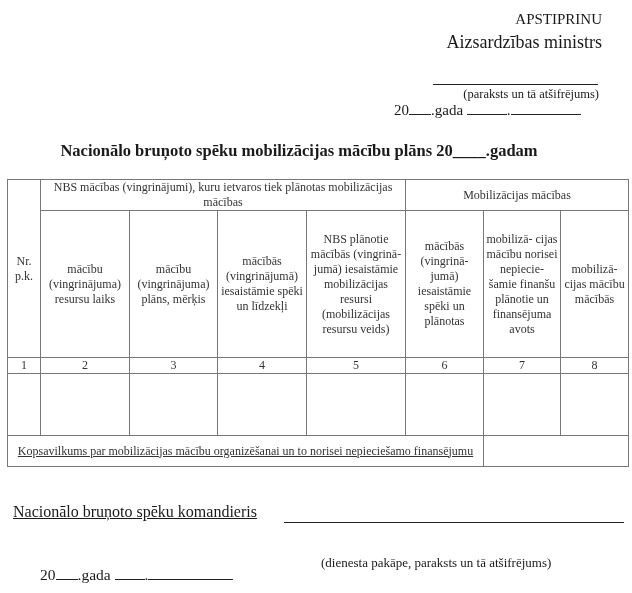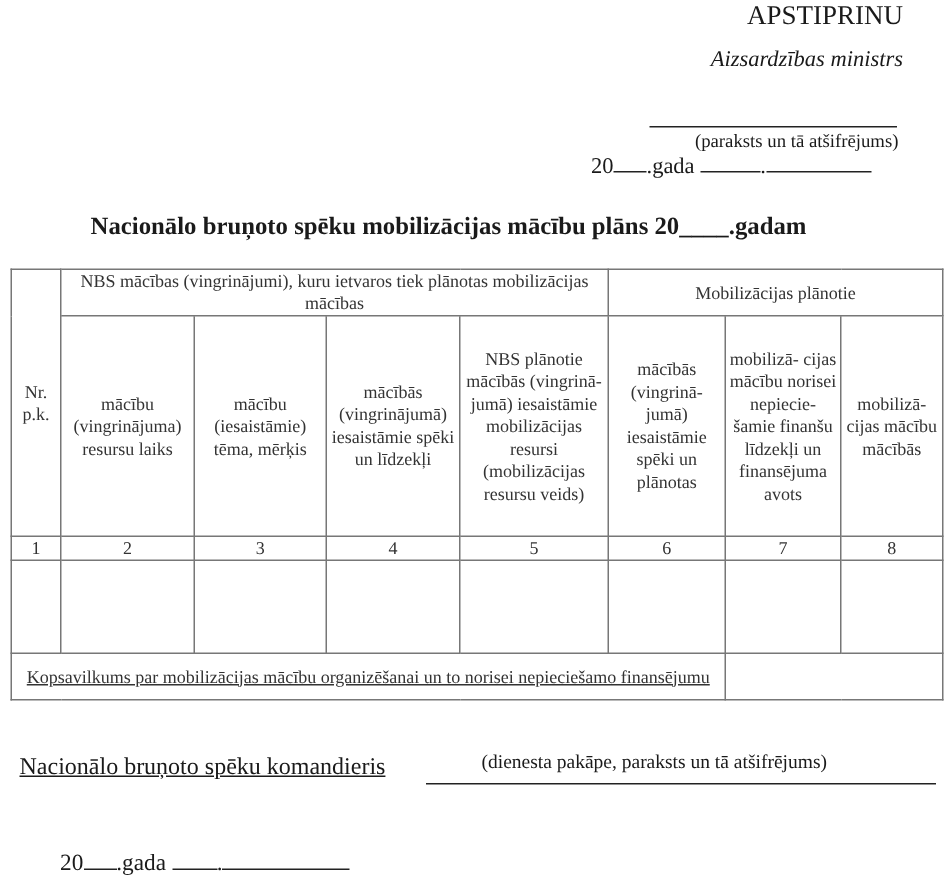--- a/index.html
+++ b/index.html
@@ -1,41 +1,41 @@
 <!DOCTYPE html>
 <html><head>
 <meta charset="utf-8">
 <style>
   html, body { margin: 0; padding: 0; background: #ffffff; }
   body {
     width: 632px; height: 593px; position: relative; overflow: hidden;
     font-family: "Liberation Serif", "DejaVu Serif", serif; color: #1a1a1a;
   }
   .abs { position: absolute; text-align: right; }
-  .approve-title { right: 30px; top: 0; font-size: 18px; text-align: right; }
-  .approve-minister { right: 30px; top: 32px; font-size: 15px; text-align: right; font-style: italic; }
+  .approve-title { right: 30px; top: 11px; font-size: 15px; text-align: right; }
+  .approve-minister { right: 30px; top: 32px; font-size: 18px; text-align: right; }
   .sig-line-top { left: 433px; top: 84px; width: 165px; border-top: 1px solid #222; }
   .sig-caption-top { right: 33px; top: 87px; font-size: 12.5px; text-align: right; }
   .date-top { left: 394px; top: 101px; font-size: 15px; white-space: pre; }
   .doc-title { left: 0; width: 598px; top: 141px; text-align: center; font-size: 16.5px; font-weight: bold; }
 
   table.plan {
     position: absolute; left: 7px; top: 179px; width: 621px;
     border-collapse: collapse; table-layout: fixed; font-size: 12px; color: #333;
   }
   table.plan td { border: 1px solid #777; text-align: center; vertical-align: middle; padding: 0 2px; line-height: 15px; }
   .row-group td { height: 28px; vertical-align: top; padding-top: 1px; }
   .row-sub td { height: 146px; }
   .row-num td { height: 14px; line-height: 14px; }
   .row-empty td { height: 61px; }
   .row-sum td { height: 30px; text-decoration: underline; }
 
   .commander { left: 13px; top: 503px; font-size: 16px; text-decoration: underline; }
   .sig-line-bottom { left: 284px; top: 522px; width: 340px; border-top: 1px solid #222; }
-  .sig-caption-bottom { left: 321px; top: 500px; font-size: 13px; }
+  .sig-caption-bottom { left: 321px; top: 555px; font-size: 13px; }
   .date-bottom { left: 40px; top: 566px; font-size: 15.5px; white-space: pre; }
   .u { display: inline-block; border-bottom: 1px solid #222; height: 13px; vertical-align: baseline; }
 </style>
 </head>
 <body>
 
 <div class="abs approve-title">APSTIPRINU</div>
 <div class="abs approve-minister">Aizsardzības ministrs</div>
 <div class="abs sig-line-top"></div>
 <div class="abs sig-caption-top">(paraksts un tā atšifrējums)</div>
@@ -51,29 +51,29 @@
       <col style="width:89px">
     <col style="width:99px">
       <col style="width:78px">
       <col style="width:77px">
       <col style="width:68px">
   </colgroup>
   <tbody>
       <tr class="row-group">
     <td rowspan="2">Nr. p.k.</td>
     <td colspan="4">NBS mācības (vingrinājumi), kuru ietvaros tiek plānotas mobilizācijas mācības</td>
-    <td colspan="3">Mobilizācijas plānotie</td>
+    <td colspan="3">Mobilizācijas mācības</td>
   </tr>
   <tr class="row-sub">
     <td>mācību (vingrinājuma) resursu laiks</td>
-    <td>mācību (iesaistāmie) tēma, mērķis</td>
+    <td>mācību (vingrinājuma) plāns, mērķis</td>
     <td>mācībās (vingrinājumā) iesaistāmie spēki un līdzekļi</td>
     <td>NBS plānotie mācībās (vingrinā- jumā) iesaistāmie mobilizācijas resursi (mobilizācijas resursu veids)</td>
     <td>mācībās (vingrinā- jumā) iesaistāmie spēki un plānotas</td>
-    <td>mobilizā- cijas mācību norisei nepiecie- šamie finanšu līdzekļi un finansējuma avots</td>
+    <td>mobilizā- cijas mācību norisei nepiecie- šamie finanšu plānotie un finansējuma avots</td>
     <td>mobilizā- cijas mācību mācībās</td>
   </tr>
   <tr class="row-num">
     <td>1</td>
     <td>2</td>
     <td>3</td>
     <td>4</td>
     <td>5</td>
     <td>6</td>
     <td>7</td>

